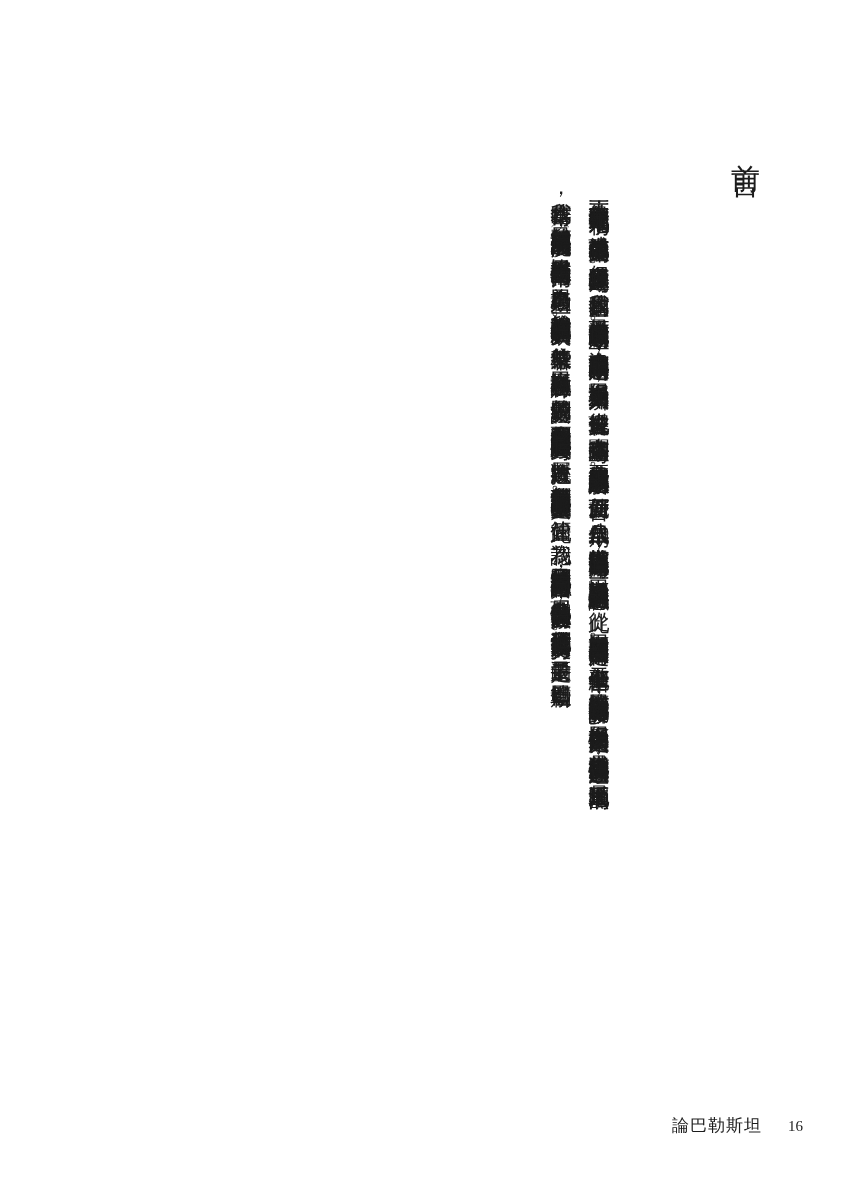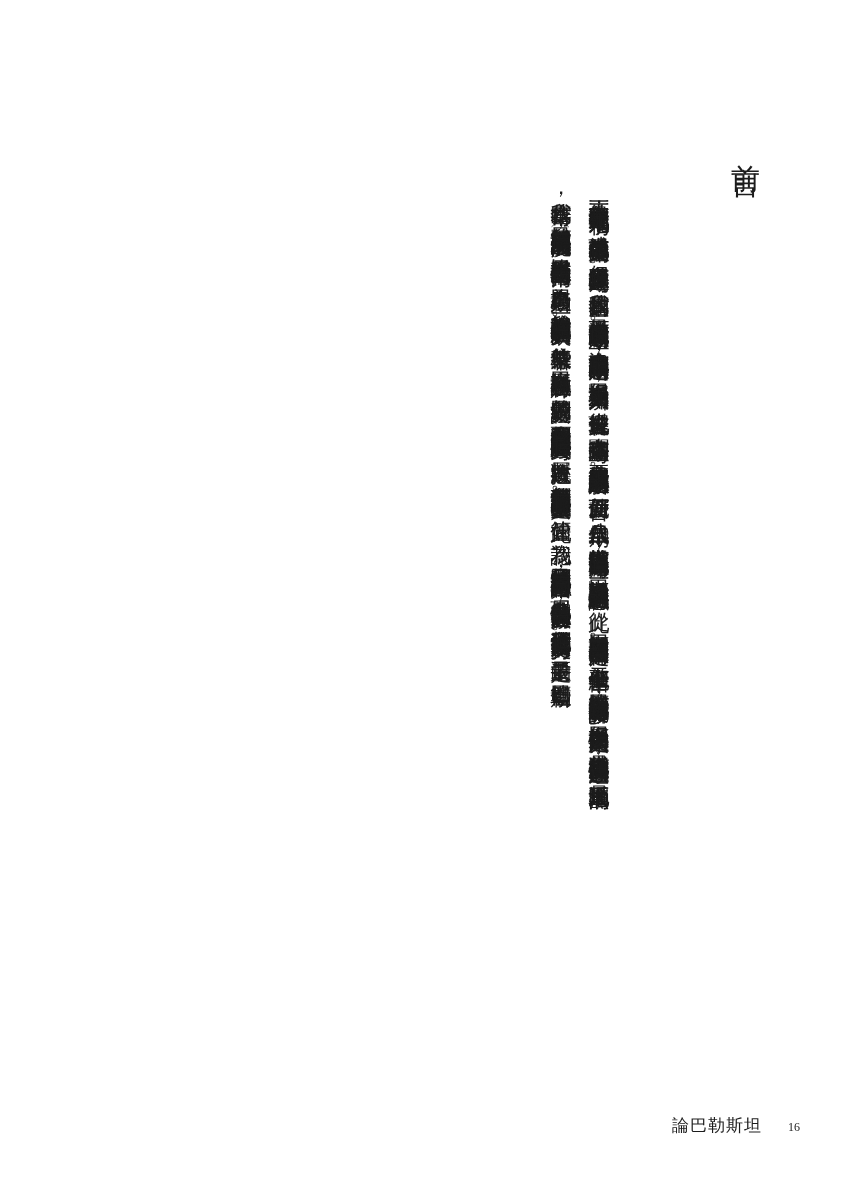--- a/index.html
+++ b/index.html
@@ -49,21 +49,21 @@
     position: absolute;
     top: 1114px;
     left: 672px;
     display: flex;
     align-items: baseline;
     gap: 26px;
     font-size: 17px;
     letter-spacing: 1px;
   }
   .page-footer .page-number {
-    font-size: 12px;
+    font-size: 15px;
     letter-spacing: 0;
   }
 </style>
 </head>
 <body>
 
 <div class="page">
 
   <div class="page-title">前言</div>
 

